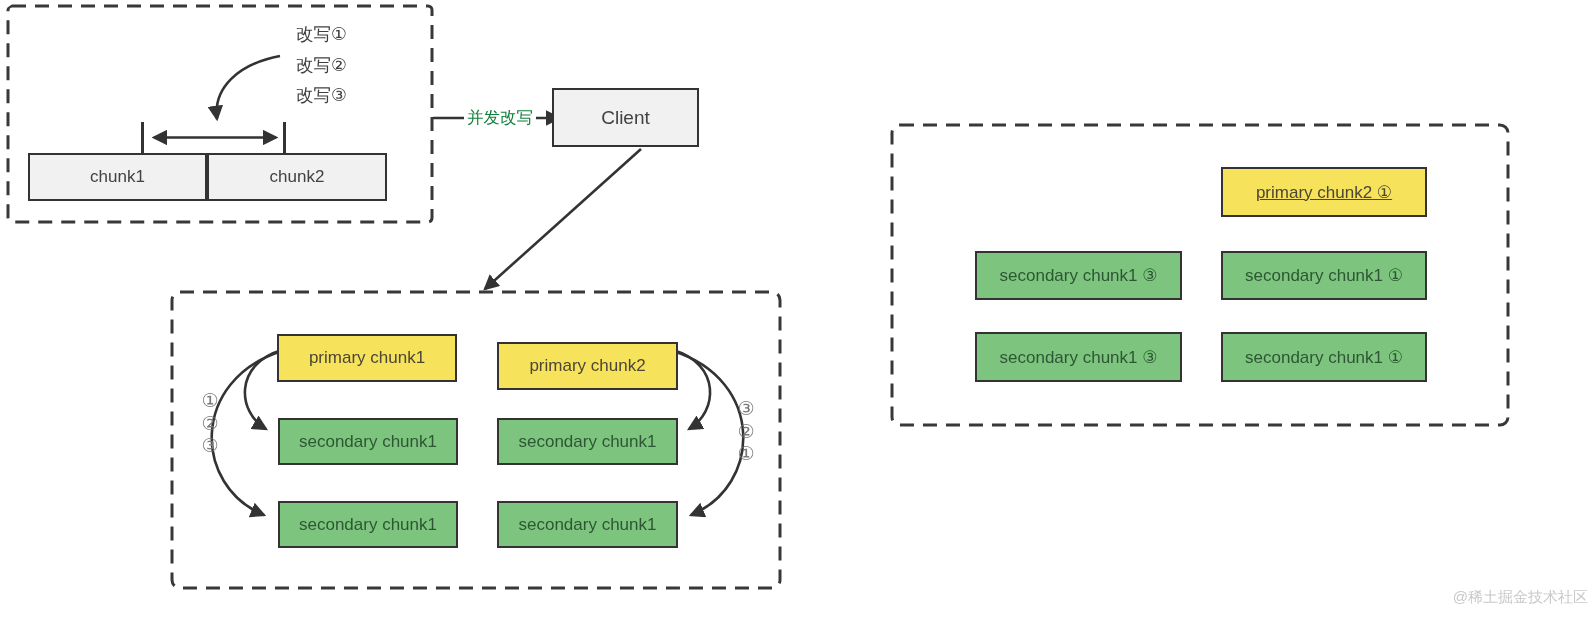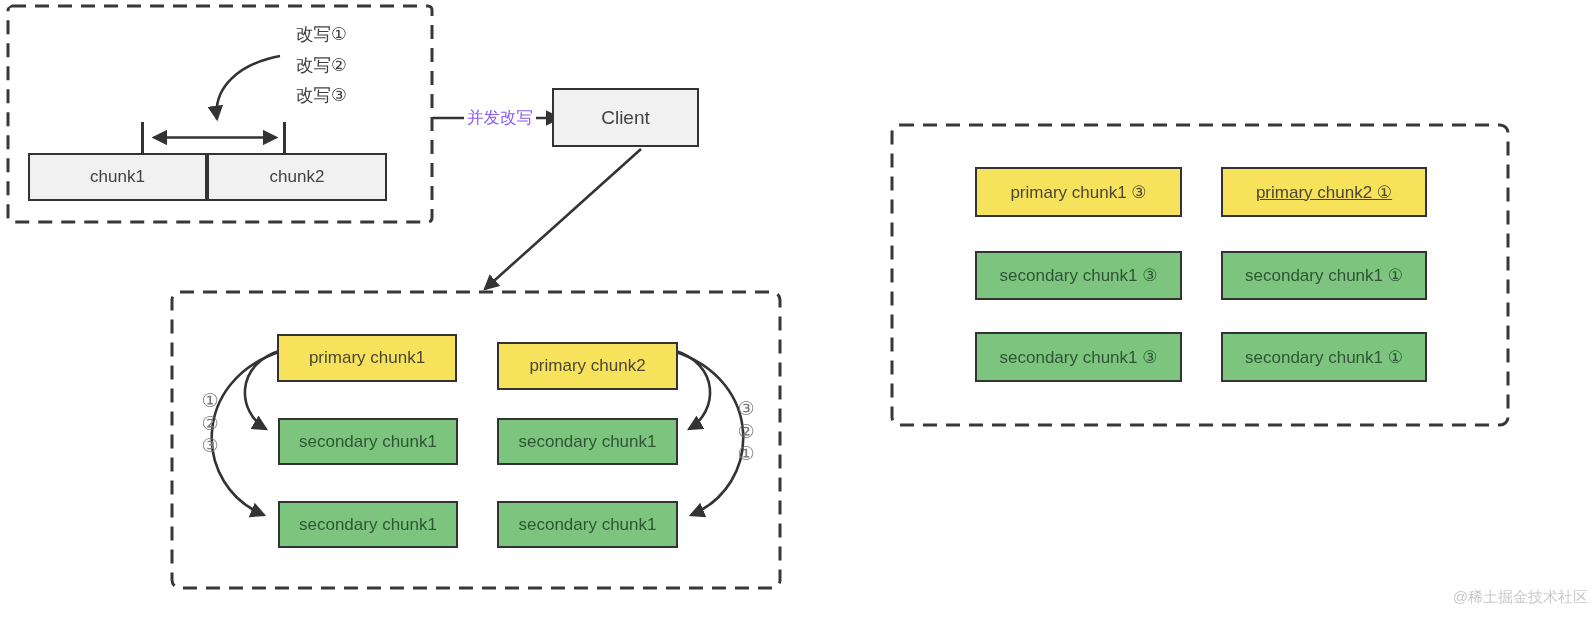--- a/index.html
+++ b/index.html
@@ -30,21 +30,21 @@
   }
   .seq{
     position:absolute;width:28px;
     font-size:19px;line-height:22.5px;color:#7a7a7a;text-align:center;
   }
   .seq-left{left:196px;top:390px;}
   .seq-right{left:732px;top:398px;}
   .connector-label{
     position:absolute;left:464px;top:107px;
     background:#ffffff;padding:0 3px;
-    font-size:16.5px;color:#8b5cf6;
+    font-size:16.5px;color:#15803d;
   }
   .watermark{
     position:absolute;left:1408px;top:588px;width:180px;
     font-size:15px;color:#c9c9c9;text-align:right;
   }
 </style>
 </head>
 <body>
 
 <div class="canvas">
@@ -99,21 +99,20 @@
     <div>①</div>
   </div>
 
   <div class="box primary" style="left:277px;top:334px;width:180px;height:48px;">primary chunk1</div>
   <div class="box primary" style="left:497px;top:334px;width:181px;height:48px;margin-top:8px;">primary chunk2</div>
   <div class="box secondary" style="left:278px;top:418px;width:180px;height:47px;">secondary chunk1</div>
   <div class="box secondary" style="left:497px;top:418px;width:181px;height:47px;">secondary chunk1</div>
   <div class="box secondary" style="left:278px;top:501px;width:180px;height:47px;">secondary chunk1</div>
   <div class="box secondary" style="left:497px;top:501px;width:181px;height:47px;">secondary chunk1</div>
 
-  <div class="box primary" style="left:975px;top:167px;width:207px;height:50px;">primary chunk1 ③</div>
   <div class="box primary" style="left:1221px;top:167px;width:206px;height:50px;text-decoration:underline;">primary chunk2 ①</div>
   <div class="box secondary" style="left:975px;top:251px;width:207px;height:49px;">secondary chunk1 ③</div>
   <div class="box secondary" style="left:1221px;top:251px;width:206px;height:49px;">secondary chunk1 ①</div>
   <div class="box secondary" style="left:975px;top:332px;width:207px;height:50px;">secondary chunk1 ③</div>
   <div class="box secondary" style="left:1221px;top:332px;width:206px;height:50px;">secondary chunk1 ①</div>
 
   <div class="watermark">@稀土掘金技术社区</div>
 
 </div>
 

